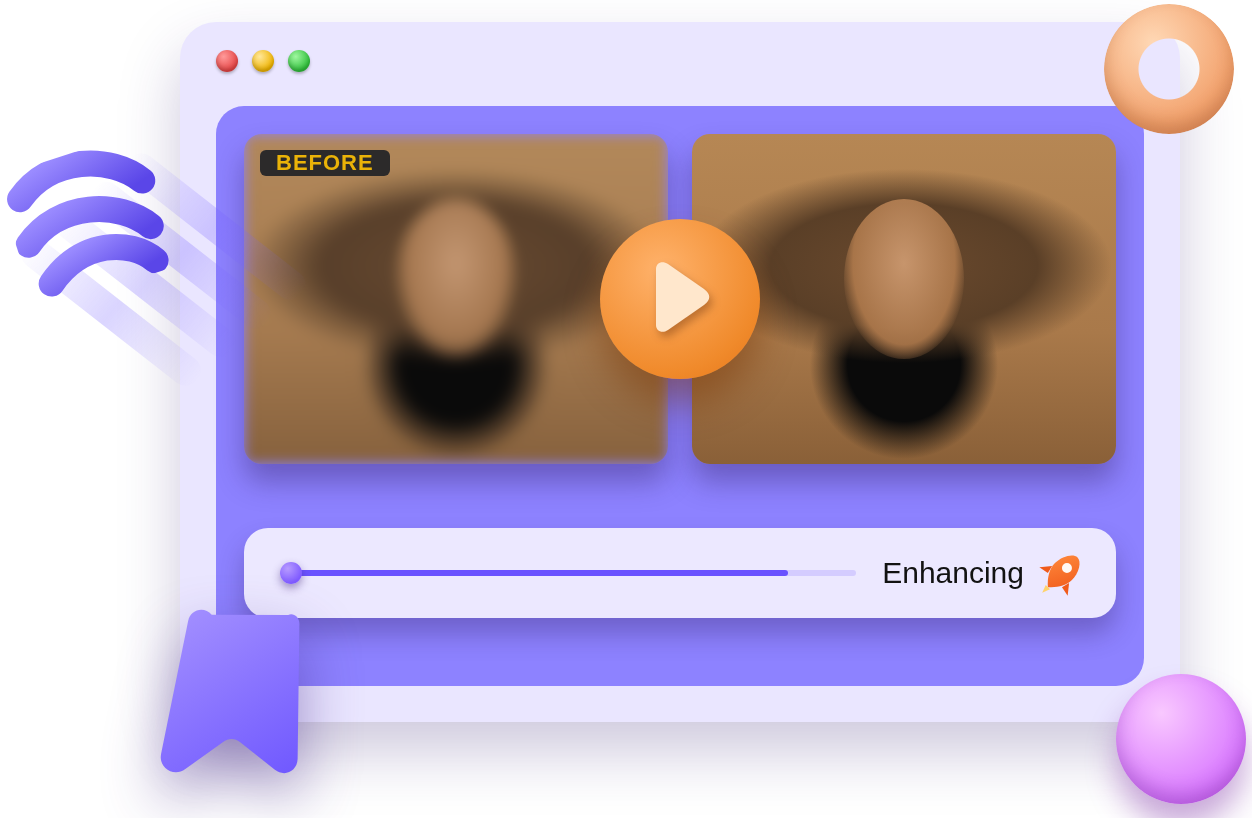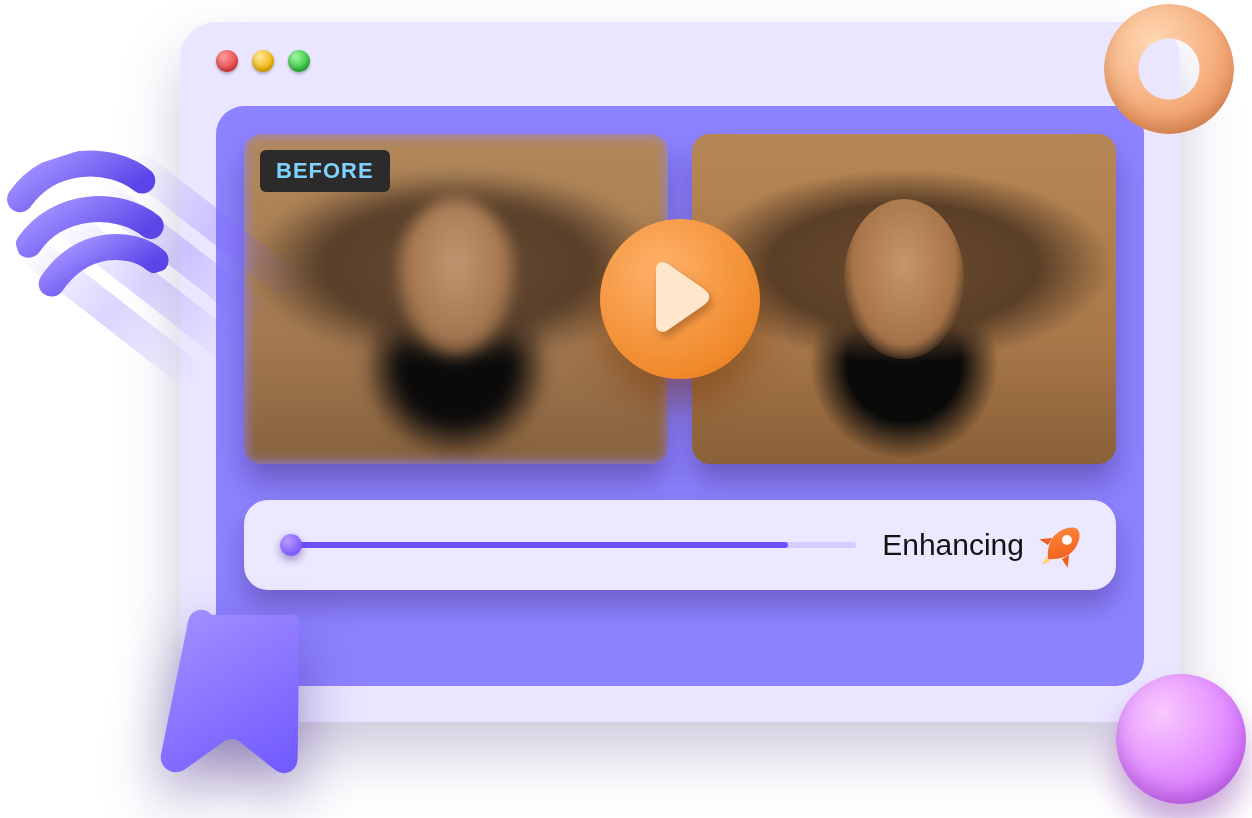--- a/index.html
+++ b/index.html
@@ -85,25 +85,25 @@
     transform:translate(-50%,-50%);
     background: radial-gradient(ellipse at 50% 40%, #d7a277 0%, #b47d4e 60%, rgba(0,0,0,0) 75%);
     border-radius:50%;
     opacity:.85;
   }
   .badge {
     position: absolute;
     left: 16px;
     top: 16px;
     background: #2C2A2A;
-    color: #7dd3fc;
+    color: #eab308;
     font-weight: 800;
     letter-spacing: 1px;
     font-size: 22px;
-    padding: 8px 16px;
+    padding: 0 16px;
     border-radius: 6px;
     z-index: 2;
   }
   
   .play {
     position: absolute;
     left: 50%;
     top: 50%;
     transform: translate(-50%, -50%);
     width: 160px;
@@ -115,21 +115,21 @@
     align-items: center;
     justify-content: center;
     z-index: 5;
     cursor: pointer;
   }
   .play svg { filter: drop-shadow(3px 5px 4px rgba(80,30,0,0.35)); }
 
   
   .progress-bar {
     position: relative;
-    margin-top: 36px;
+    margin-top: 64px;
     height: 90px;
     background: #ECE8FF;
     border-radius: 24px;
     box-shadow: 0 16px 26px rgba(40,20,80,0.3);
     display: flex;
     align-items: center;
     padding: 0 30px 0 40px;
   }
   .track {
     position: relative;

